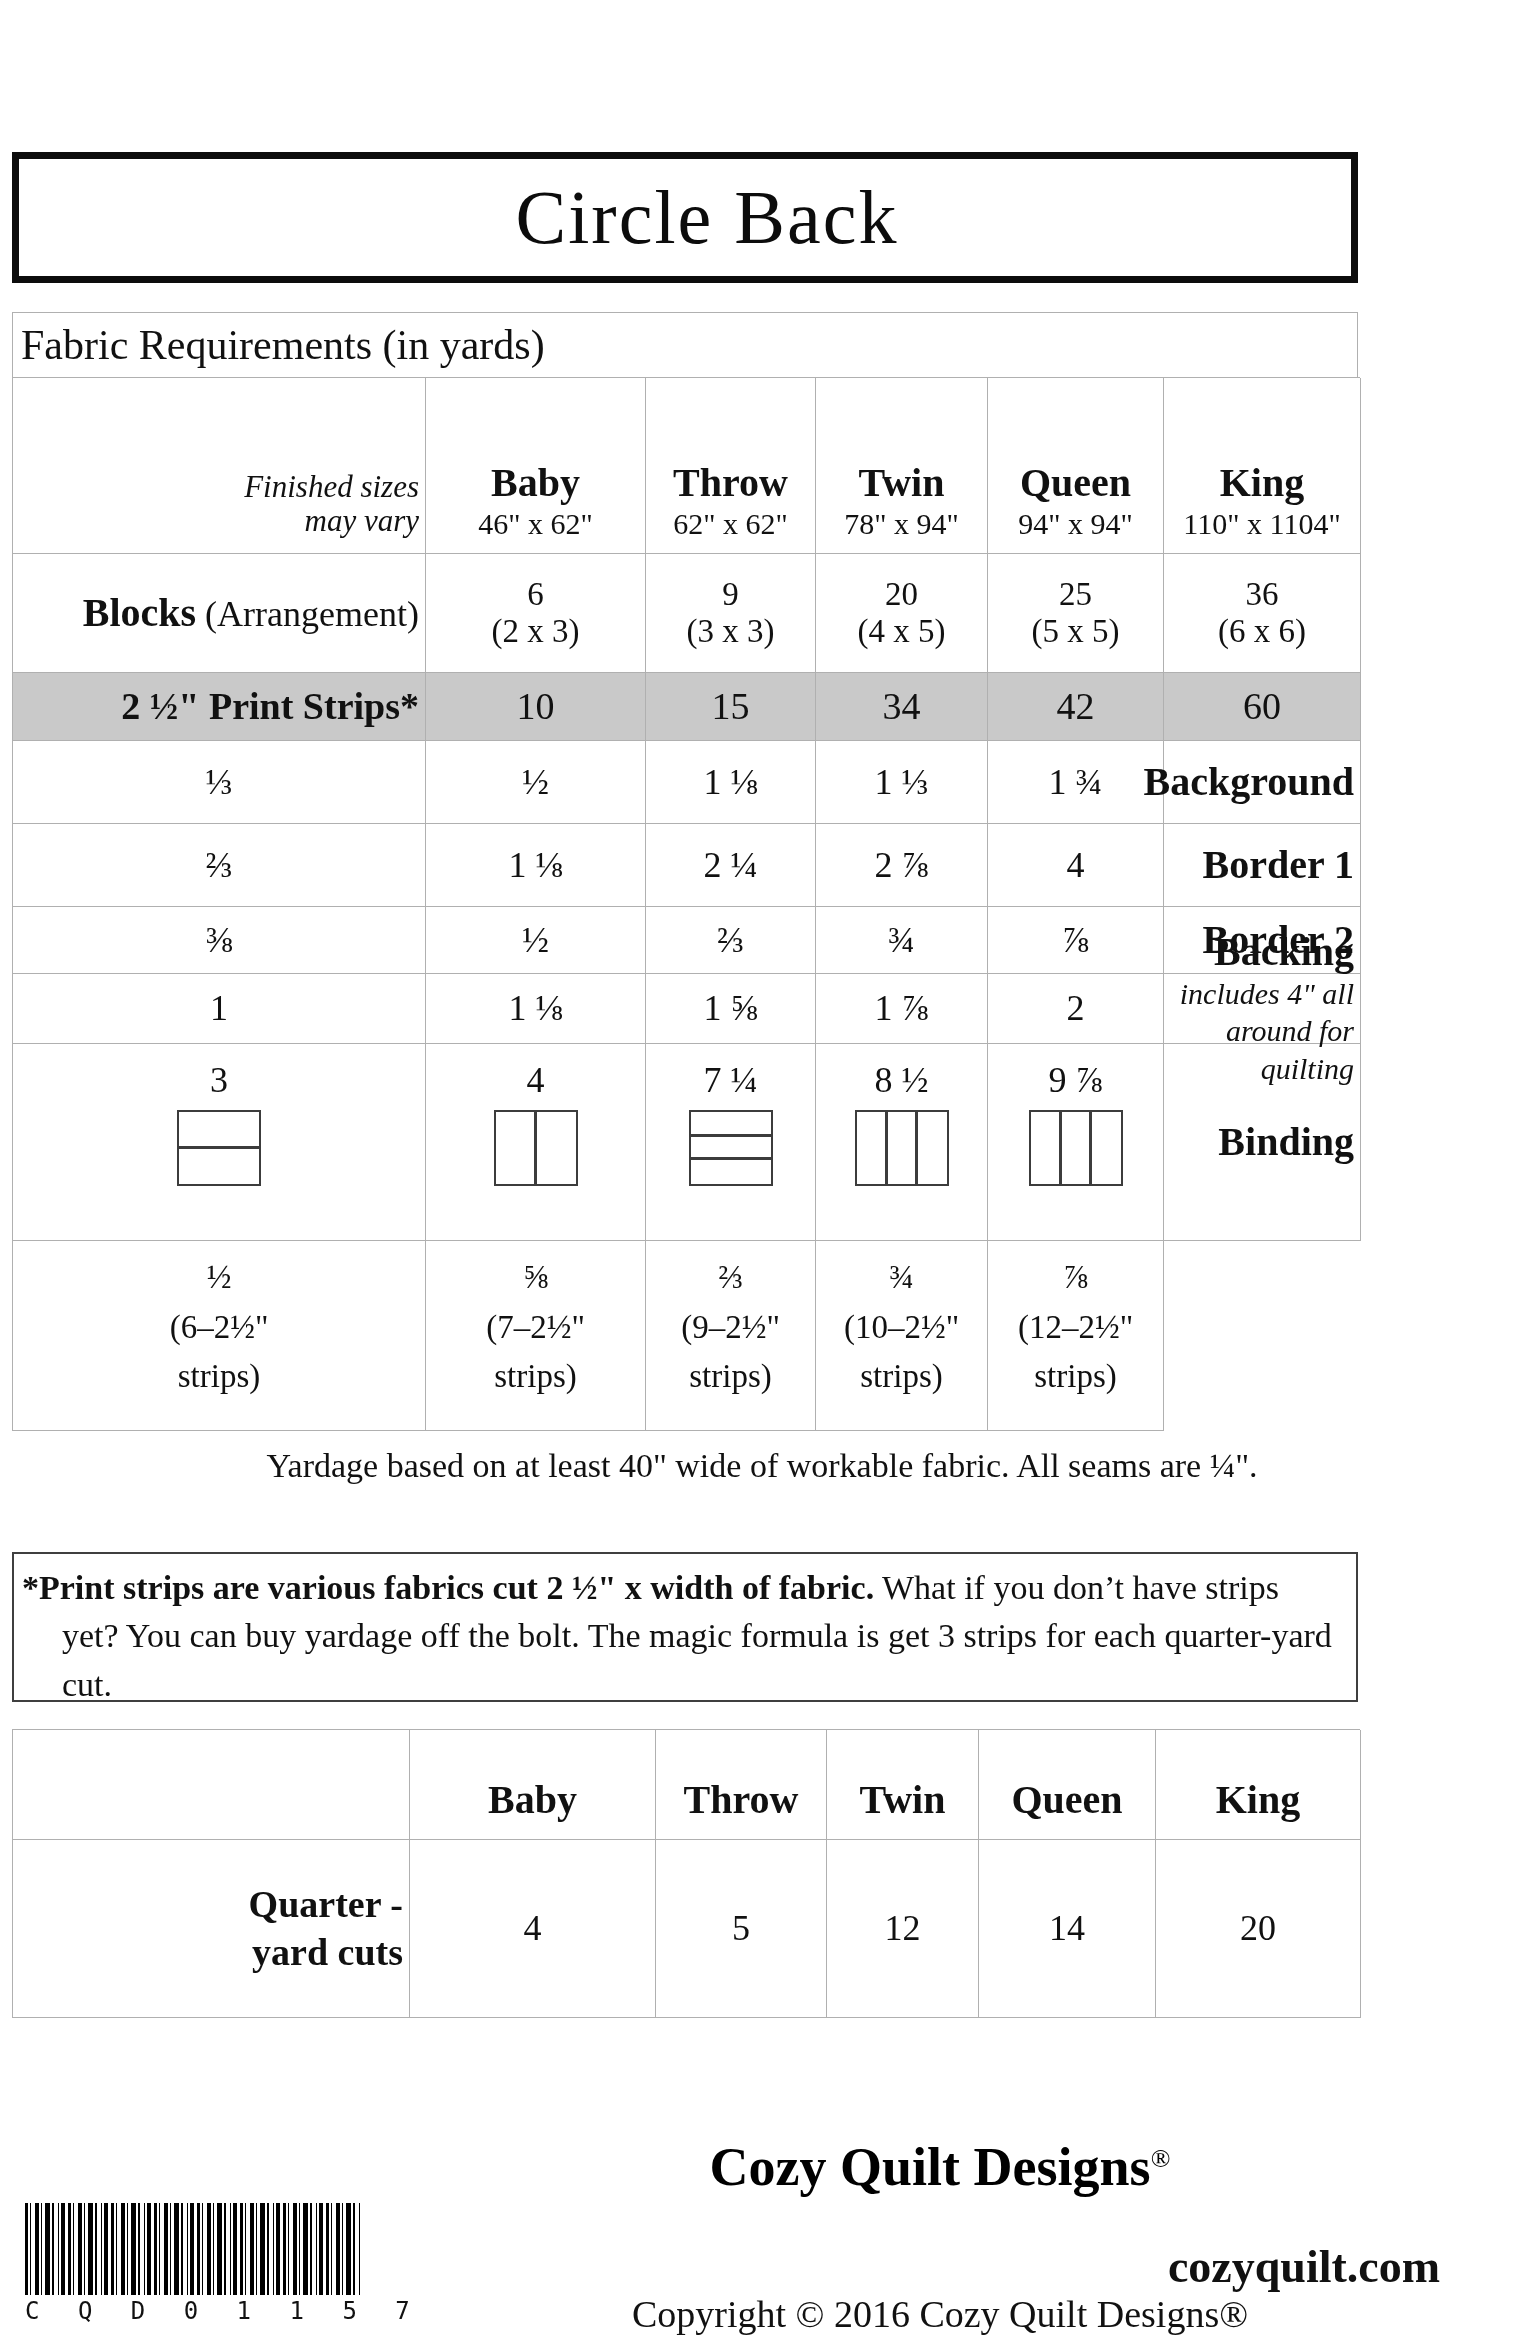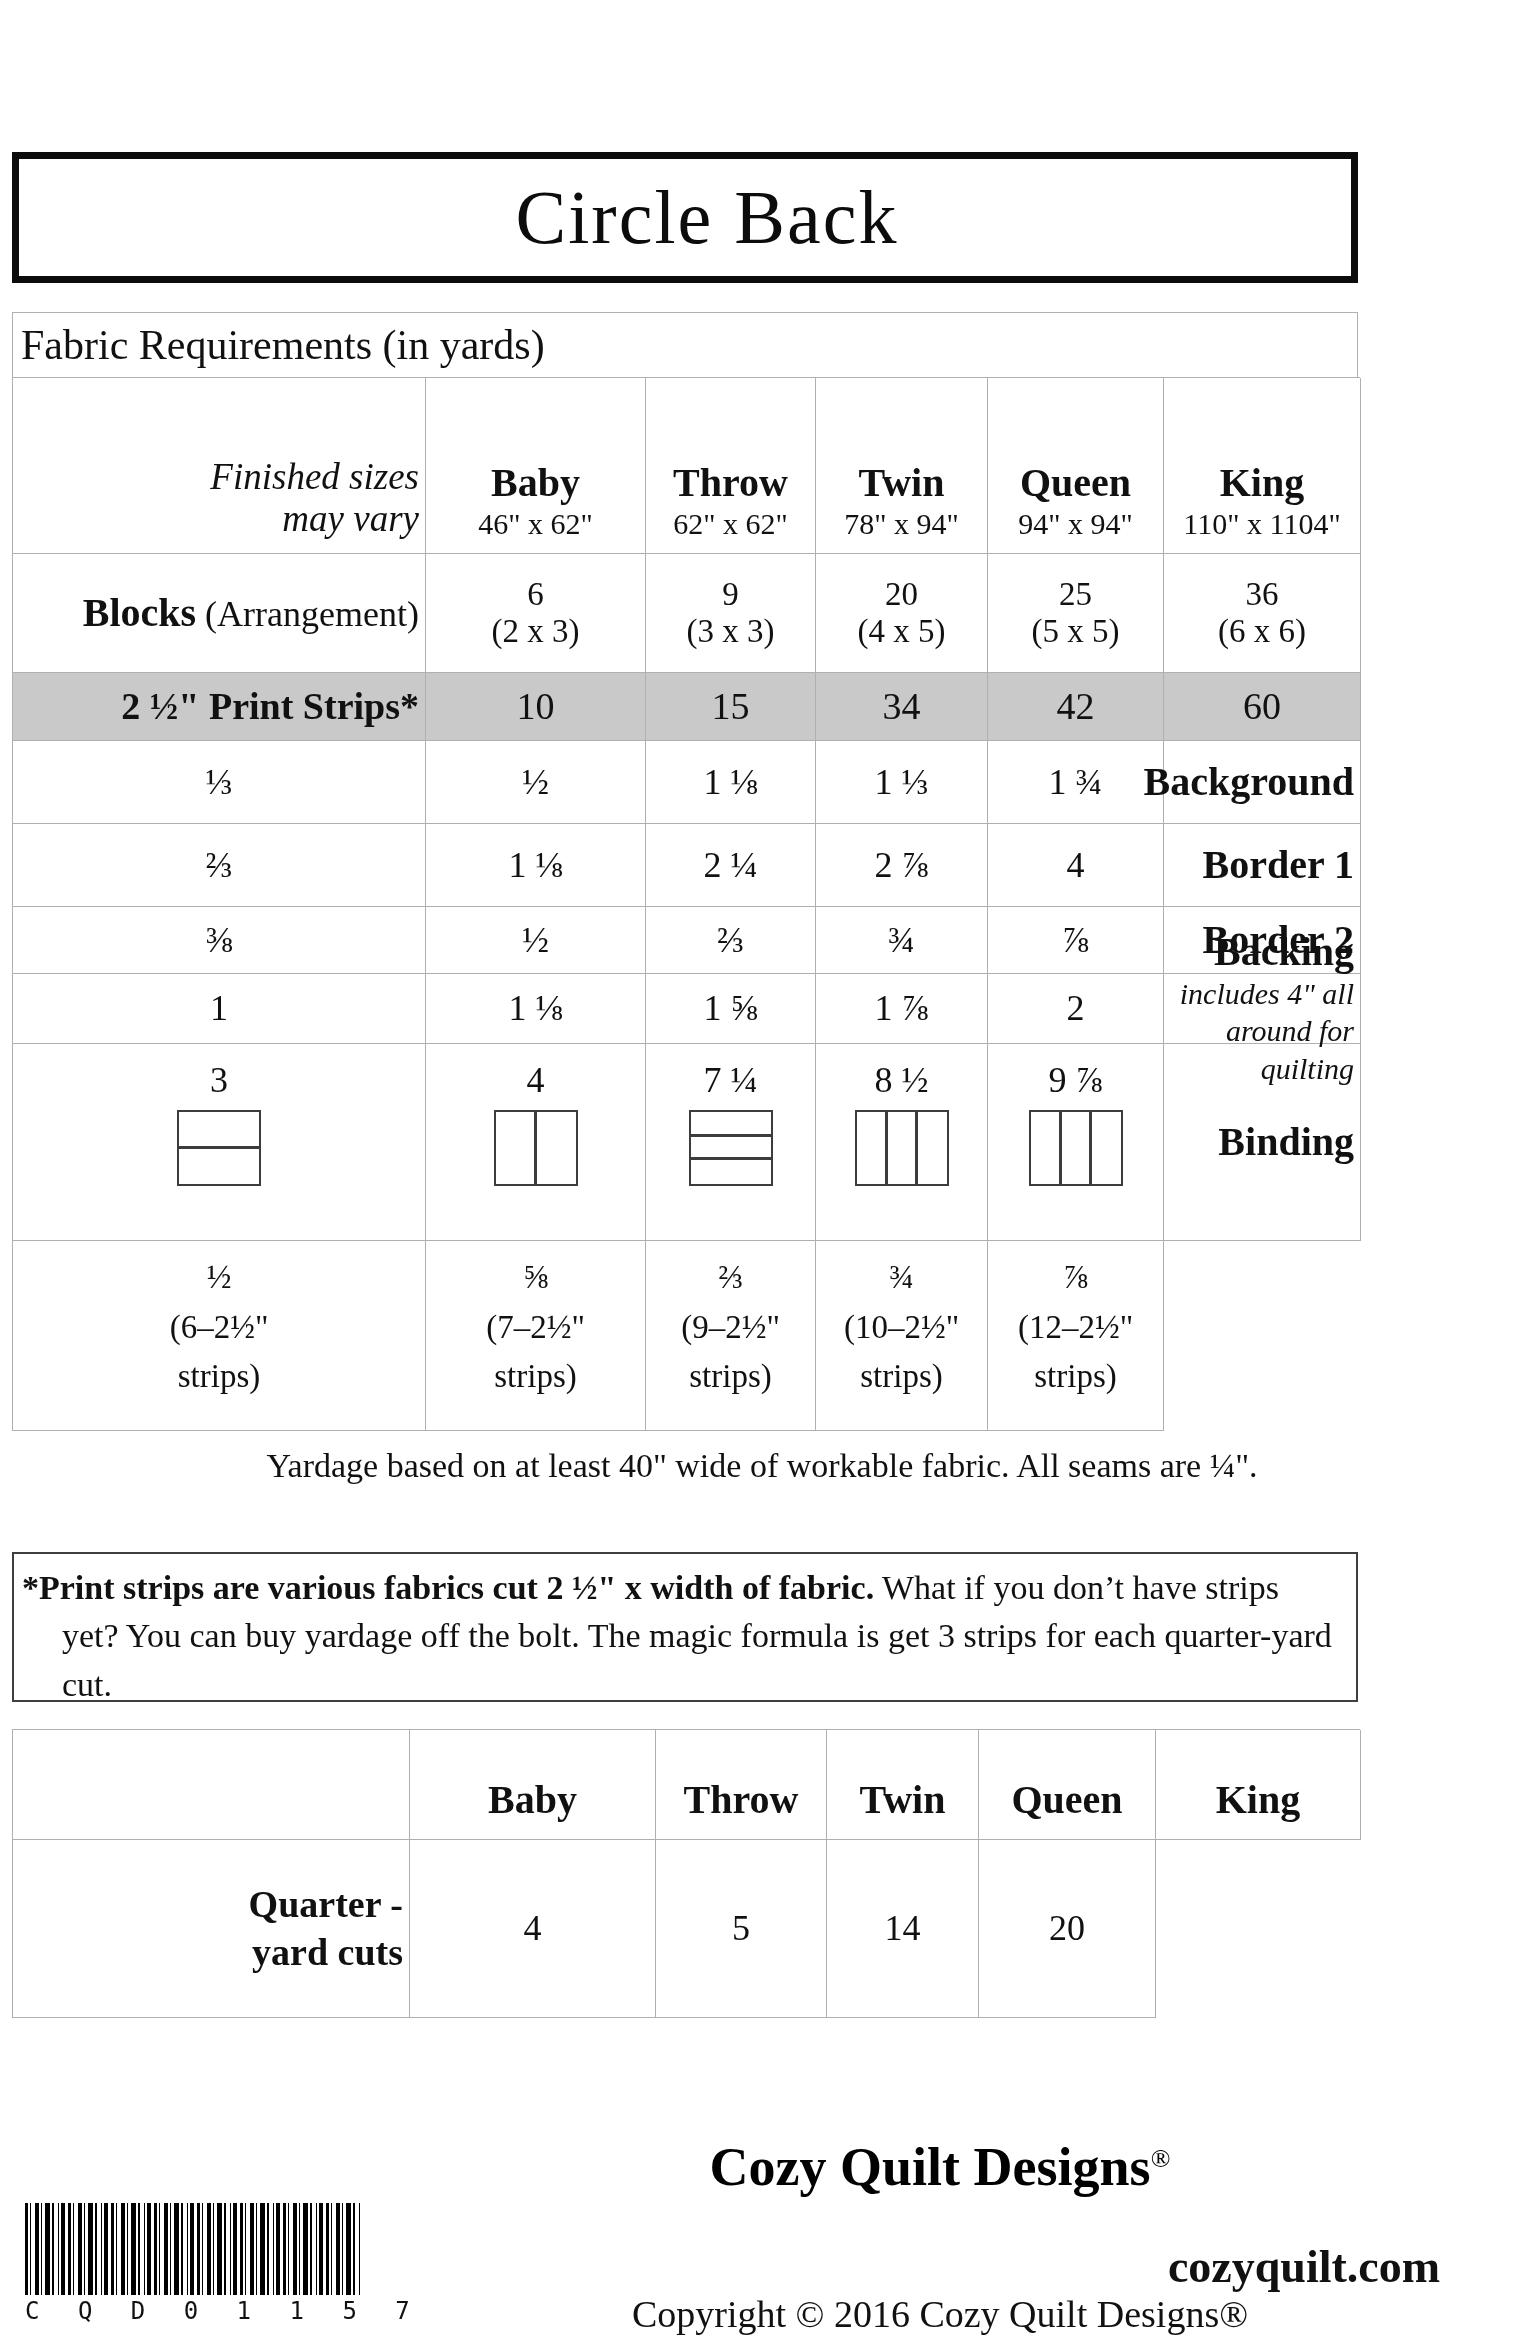--- a/index.html
+++ b/index.html
@@ -24,21 +24,21 @@
       border-top:1px solid #b0b0b0;border-left:1px solid #b0b0b0;box-sizing:border-box;}
   .cell{border-right:1px solid #b0b0b0;border-bottom:1px solid #b0b0b0;
         box-sizing:border-box;display:flex;flex-direction:column;
         align-items:center;justify-content:center;text-align:center;line-height:1.12;}
   .lbl{align-items:flex-end;text-align:right;padding-right:6px;}
   .gray{background:#c9c9c9;}
   .colname{font-weight:bold;font-size:40px;}
   .colsize{font-size:30px;margin-top:2px;}
   .hdr{justify-content:flex-end;padding-bottom:12px;}
   .italic{font-style:italic;}
-  .fs-note{font-size:37px;justify-content:flex-end;padding-bottom:14px;}
+  .fs-note{font-size:31px;justify-content:flex-end;padding-bottom:14px;}
   .rowlabel{font-weight:bold;font-size:40px;}
   .rowlabel-suffix{font-weight:normal;font-size:36px;}
   .val{font-size:36px;}
   .strips-val{font-size:38px;}
   .blocks-val{font-size:33px;}
   .backing-note{font-style:italic;font-size:30px;font-weight:normal;line-height:1.25;}
   .backing-cell{justify-content:flex-start;padding-top:16px;}
   .binding-cell{justify-content:flex-start;padding-top:12px;font-size:33px;line-height:1.5;}
 
   
@@ -251,20 +251,21 @@
     <div class="cell q-hdr">Twin</div>
     <div class="cell q-hdr">Queen</div>
     <div class="cell q-hdr">King</div>
 
     <div class="cell lbl q-label">
       <div>Quarter -</div>
       <div>yard cuts</div>
     </div>
     <div class="cell q-val">4</div>
     <div class="cell q-val">5</div>
+    <div class="cell q-val">12</div>
     <div class="cell q-val">14</div>
     <div class="cell q-val">20</div>
   </div>
 
   <div id="logo"><span>Cozy Quilt Designs</span><span class="reg">®</span></div>
 
   <div id="barcode">
     <div class="bars"></div>
     <div class="digits">C Q D 0 1 1 5 7</div>
   </div>

